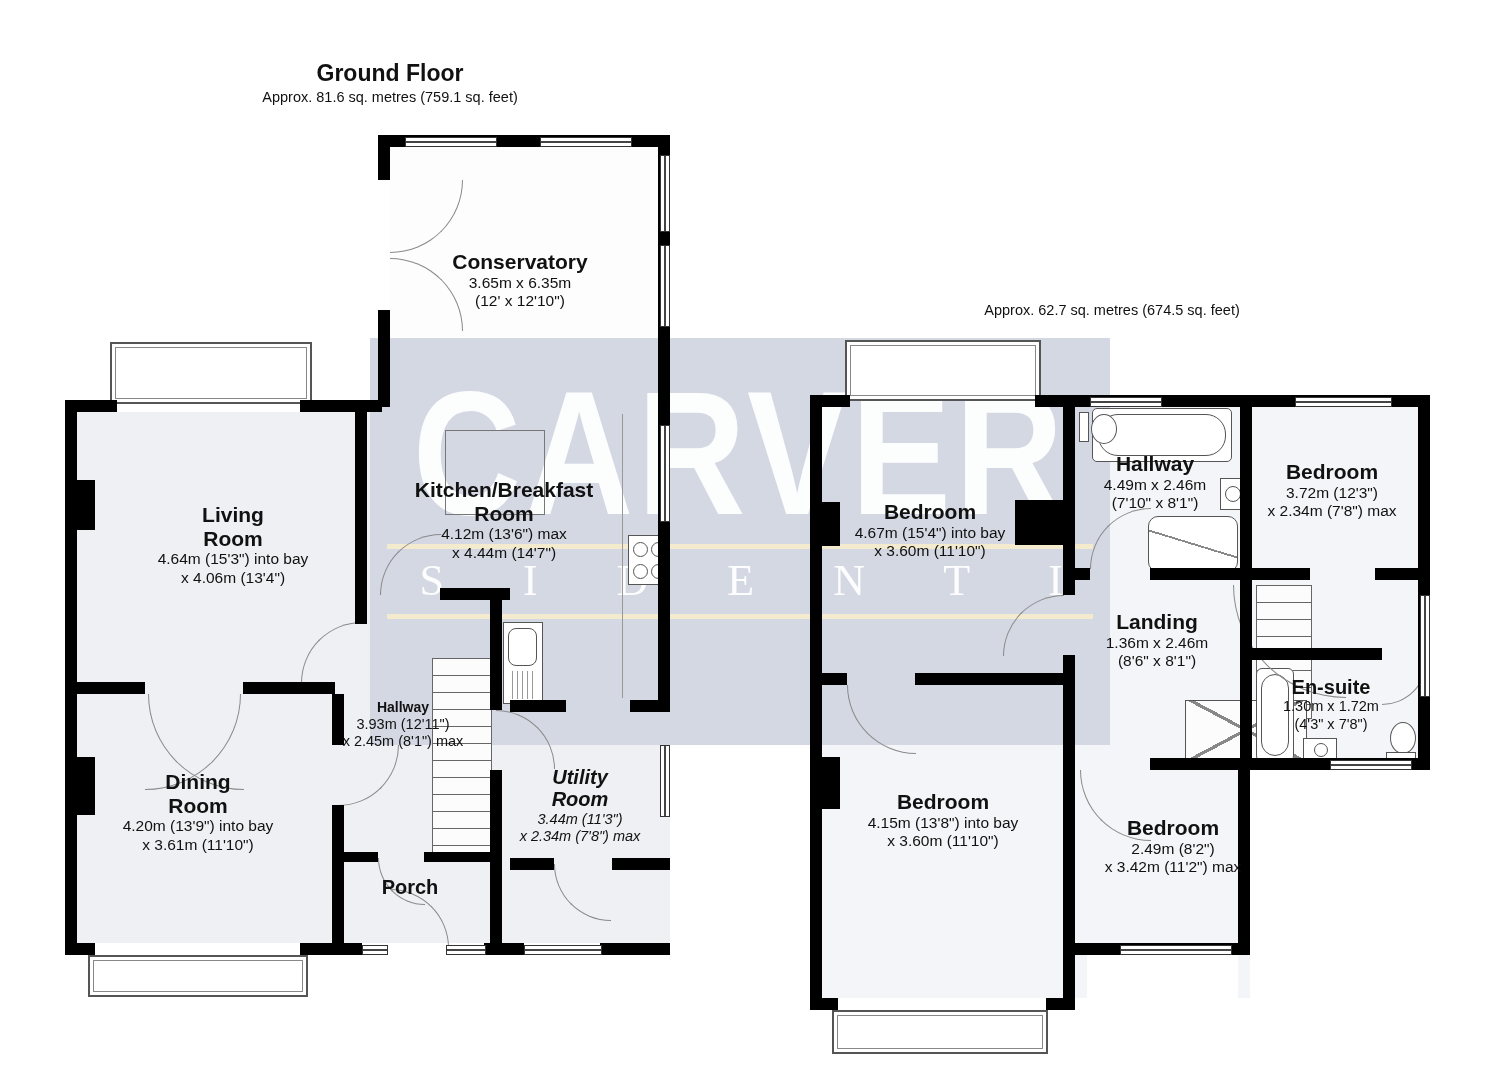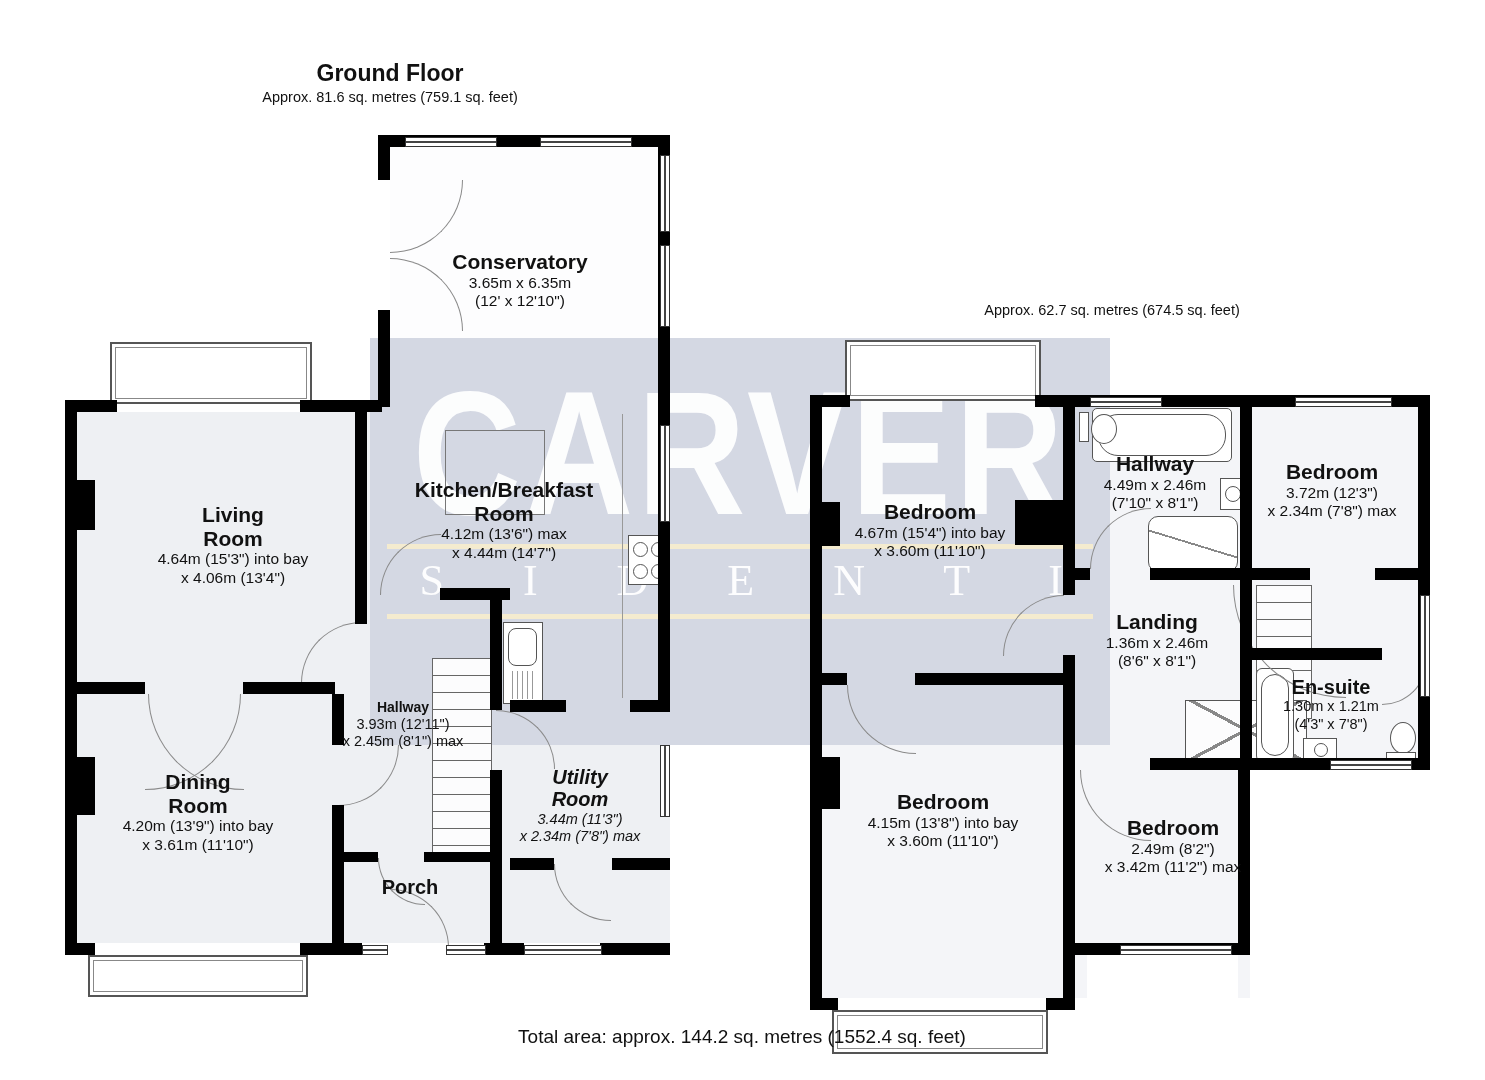--- a/index.html
+++ b/index.html
@@ -158,35 +158,34 @@
     <div class="rdim">3.72m (12'3")</div>
     <div class="rdim">x 2.34m (7'8") max</div>
   </div>
   <div class="lbl" style="left:1037px;top:610px;width:240px;">
     <div class="rname">Landing</div>
     <div class="rdim">1.36m x 2.46m</div>
     <div class="rdim">(8'6" x 8'1")</div>
   </div>
   <div class="lbl" style="left:1211px;top:676px;width:240px;">
     <div class="rname" style="font-size:20px;">En-suite</div>
-    <div class="rdim" style="font-size:14.5px;">1.30m x 1.21m</div>
+    <div class="rdim" style="font-size:14.5px;">1.30m x 1.72m</div>
     <div class="rdim" style="font-size:14.5px;">(4'3" x 7'8")</div>
   </div>
   <div class="lbl" style="left:823px;top:790px;width:240px;">
     <div class="rname">Bedroom</div>
     <div class="rdim">4.15m (13'8") into bay</div>
     <div class="rdim">x 3.60m (11'10")</div>
   </div>
   <div class="lbl" style="left:1053px;top:816px;width:240px;">
     <div class="rname">Bedroom</div>
     <div class="rdim">2.49m (8'2")</div>
     <div class="rdim">x 3.42m (11'2") max</div>
   </div>
 
-  <div class="footline" style="left:392px;top:1026px;width:700px;">Total area: approx. 144.2 sq. metres (1552.4 sq. feet)</div>
 
 <div class="w" style="left: 378px; top: 135px; width: 12px; height: 45px;"></div>
     <div class="w" style="left: 378px; top: 310px; width: 12px; height: 97px;"></div>
     <div class="w" style="left: 378px; top: 135px; width: 292px; height: 12px;"></div>
     <div class="w" style="left: 658px; top: 135px; width: 12px; height: 272px;"></div>
     <div class="w" style="left: 658px; top: 407px; width: 12px; height: 293px;"></div>
     <div class="w" style="left: 65px; top: 400px; width: 52px; height: 12px;"></div>
     <div class="w" style="left: 300px; top: 400px; width: 82px; height: 12px;"></div>
     <div class="w" style="left: 65px; top: 400px; width: 12px; height: 555px;"></div>
     <div class="w" style="left: 77px; top: 480px; width: 18px; height: 50px;"></div>

